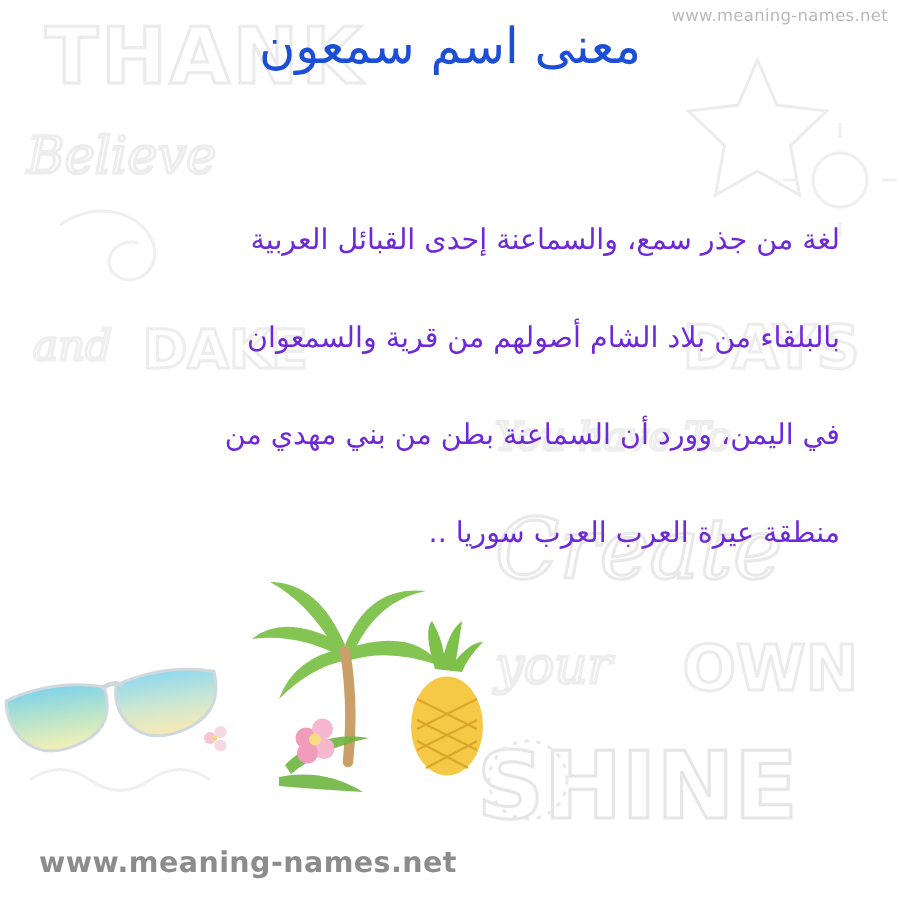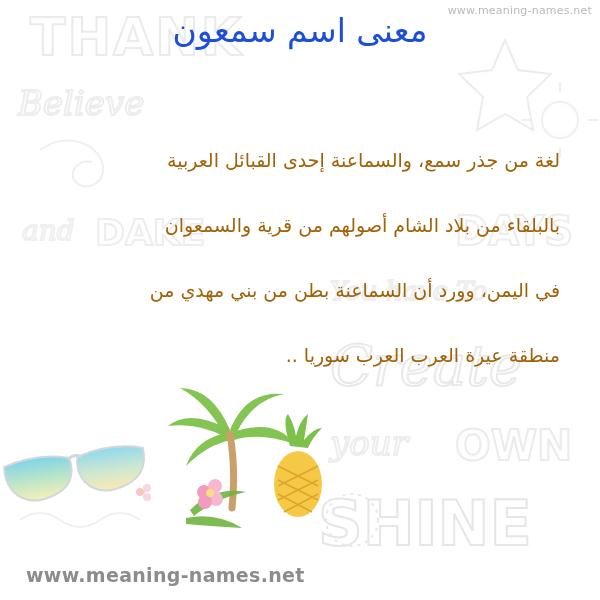--- a/index.html
+++ b/index.html
@@ -77,21 +77,21 @@
   
   .body-text {
     position: absolute;
     top: 128px;
     left: 40px;
     width: 520px;
     direction: rtl;
     text-align: right;
     font-family: "DejaVu Sans", sans-serif;
     font-size: 19px;
-    color: #a16207;
+    color: #6d28d9;
   }
   .body-line {
     display: block;
     height: 65px;
     line-height: 65px;
     white-space: nowrap;
   }
   .body-line.last {
     padding-right: 0;
   }

